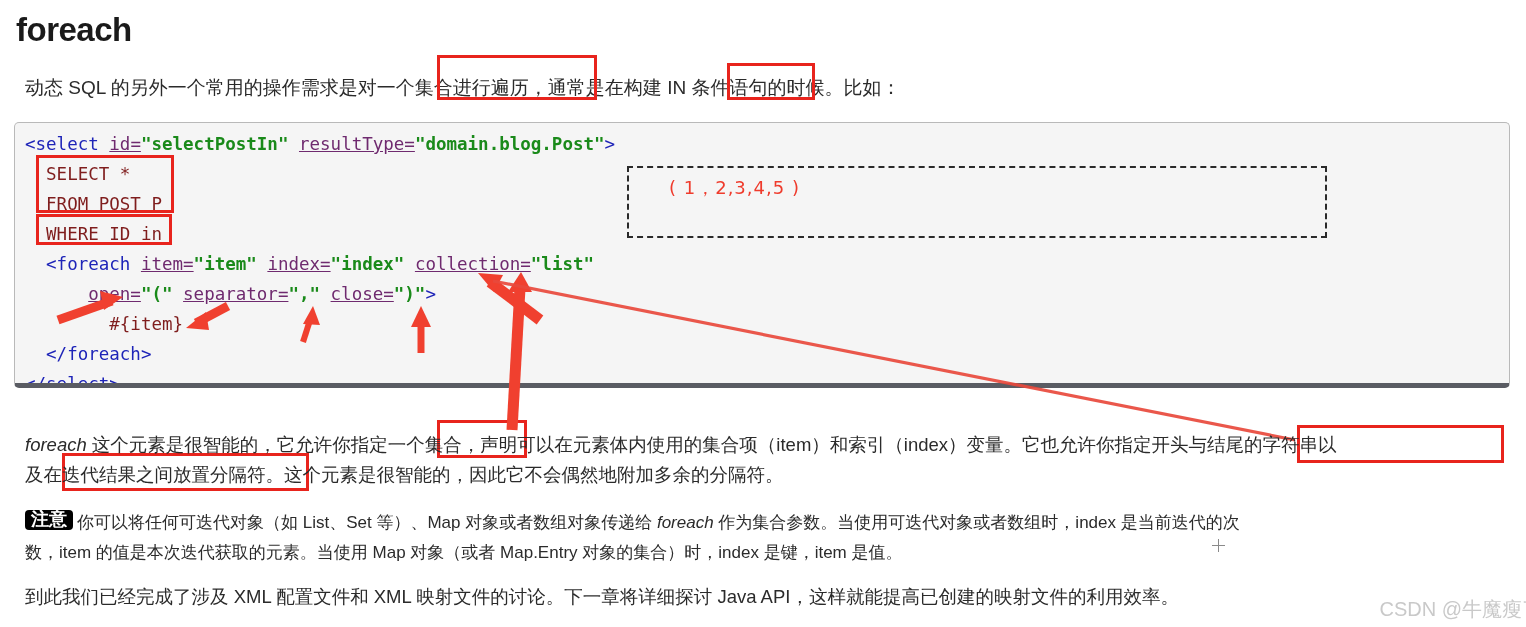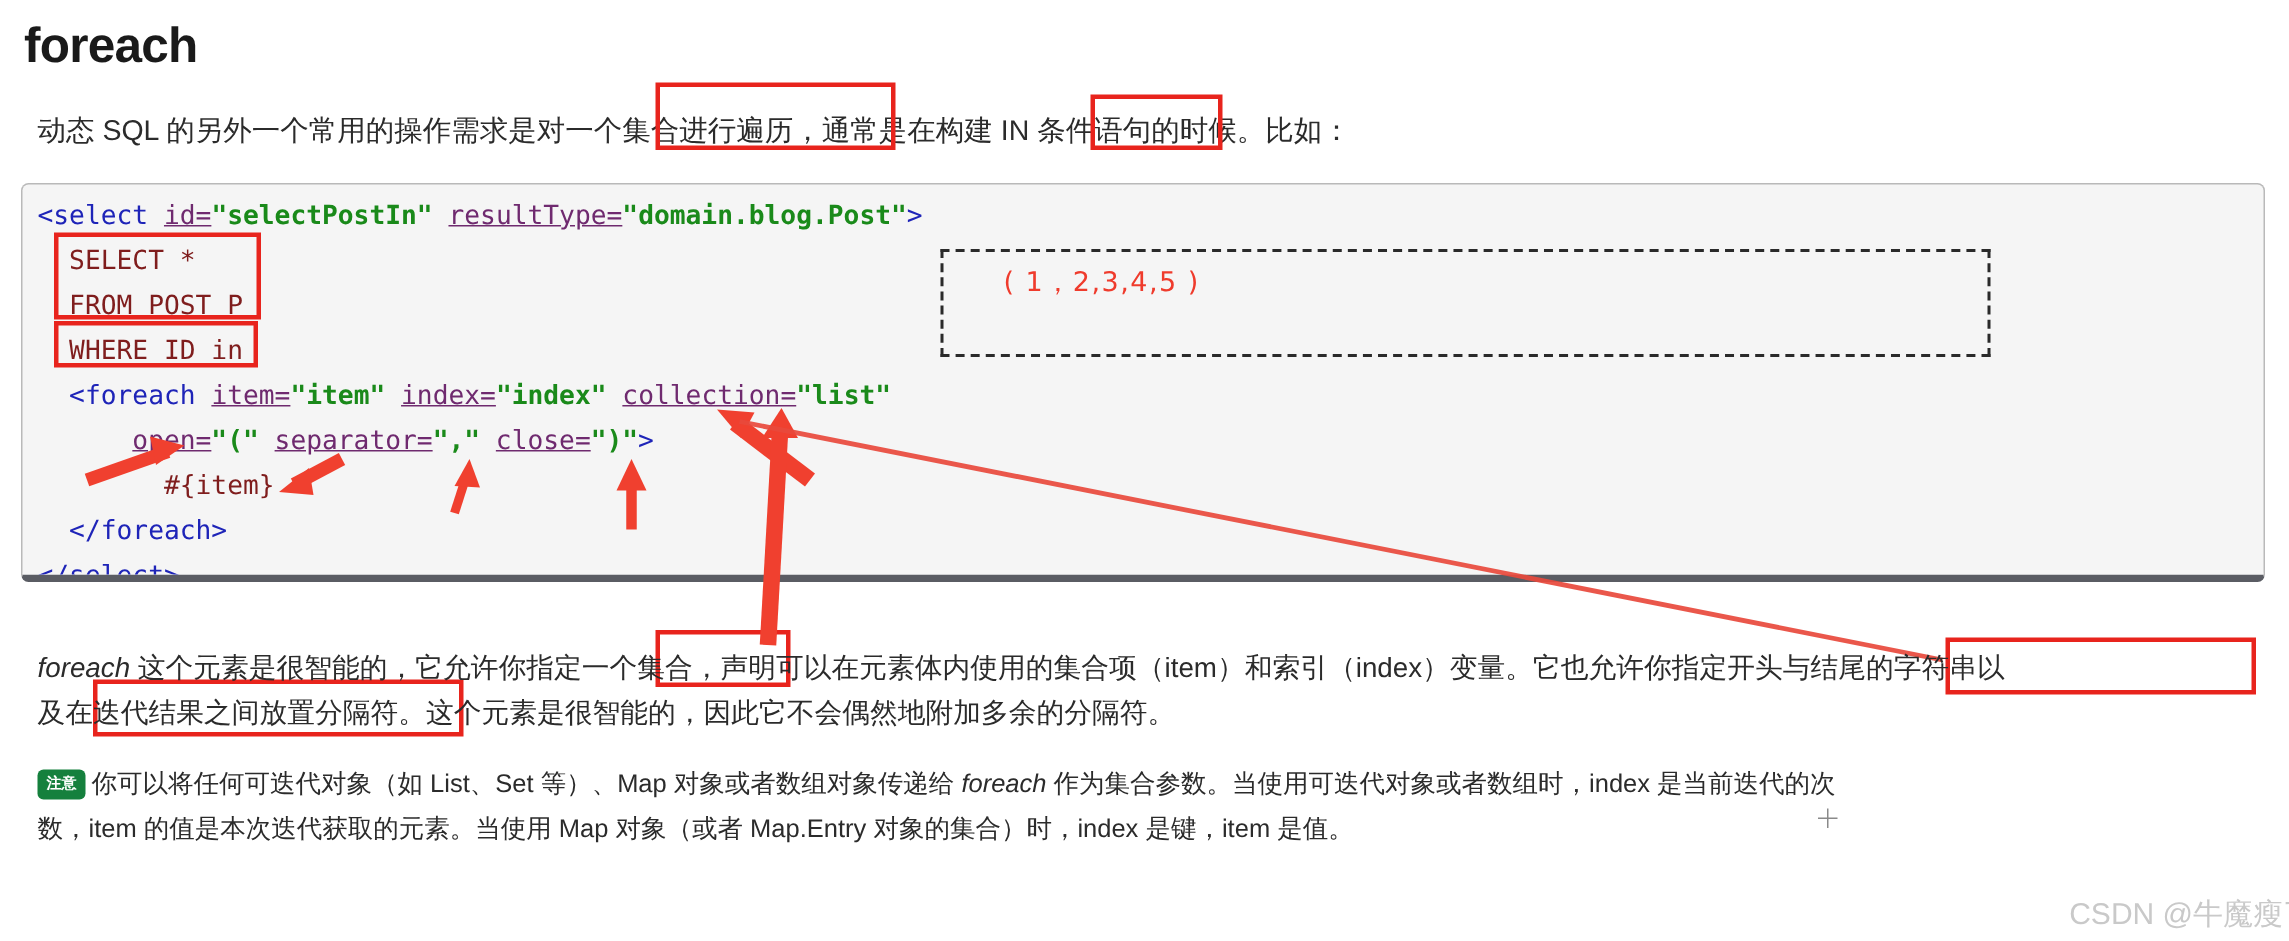--- a/index.html
+++ b/index.html
@@ -124,23 +124,23 @@
     width: 1490px;
   }
   .p-desc  { top: 430px; }
   .p-note  { top: 508px; font-size: 17px; line-height: 30px; }
   .p-final { top: 582px; }
 
   .ital { font-style: italic; }
 
   .note-badge {
     display: inline-block;
-    background: #15803d;
+    background: #000000;
     color: #ffffff;
-    font-size: 10px;
+    font-size: 18px;
     font-weight: bold;
     padding: 2px 6px 3px 6px;
     border-radius: 4px;
     line-height: 15px;
     vertical-align: 3px;
     margin-right: 4px;
     letter-spacing: 0px;
   }
 
   
@@ -241,18 +241,19 @@
   <div class="body-para p-desc">
     <span class="ital">foreach</span><span> 这个元素是很智能的，它允许你指定一个集合，声明可以在元素体内使用的集合项（item）和索引（index）变量。它也允许你指定开头与结尾的字符串以</span><br>
     <span>及在迭代结果之间放置分隔符。这个元素是很智能的，因此它不会偶然地附加多余的分隔符。</span>
   </div>
 
   <div class="body-para p-note">
     <span class="note-badge">注意</span><span>你可以将任何可迭代对象（如 List、Set 等）、Map 对象或者数组对象传递给 </span><span class="ital">foreach</span><span> 作为集合参数。当使用可迭代对象或者数组时，index 是当前迭代的次</span><br>
     <span>数，item 的值是本次迭代获取的元素。当使用 Map 对象（或者 Map.Entry 对象的集合）时，index 是键，item 是值。</span>
   </div>
 
+  <div class="body-para p-final">到此我们已经完成了涉及 XML 配置文件和 XML 映射文件的讨论。下一章将详细探讨 Java API，这样就能提高已创建的映射文件的利用效率。</div>
 
   <div class="crosshair"></div>
 
   <div class="watermark">CSDN @牛魔瘦了</div>
 
 </div>
 
 </body></html>

